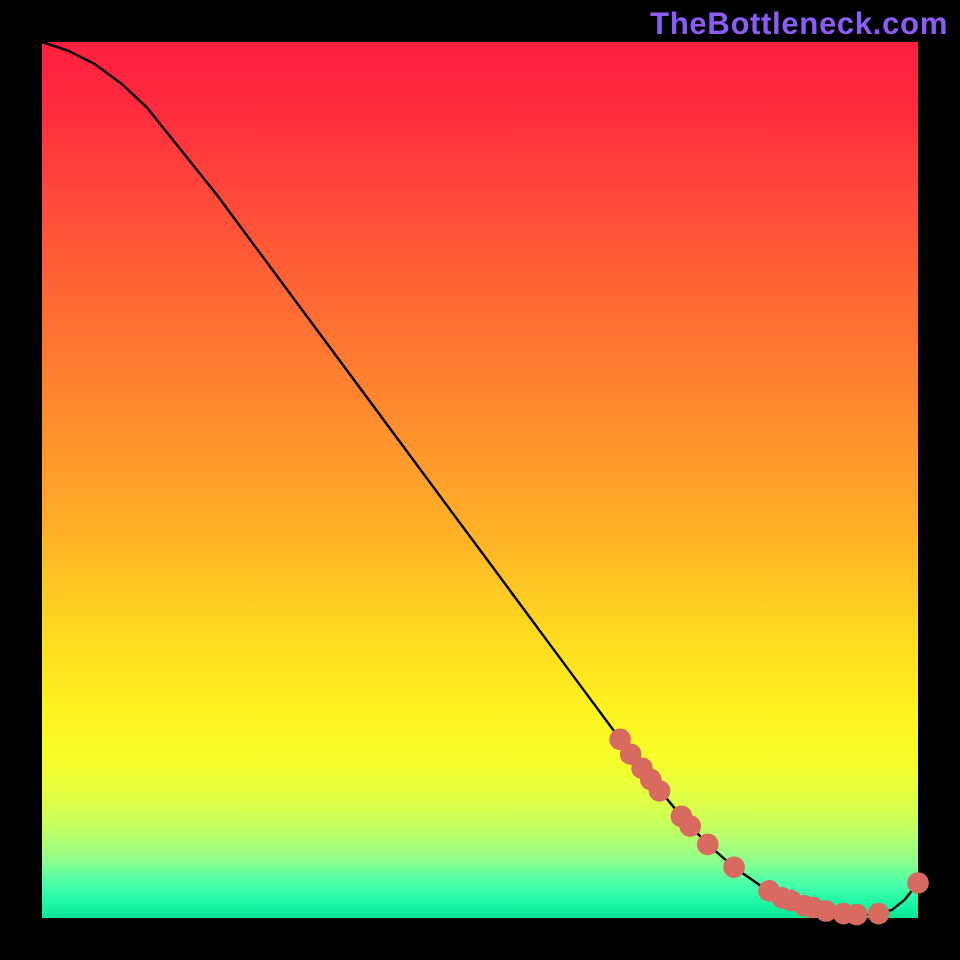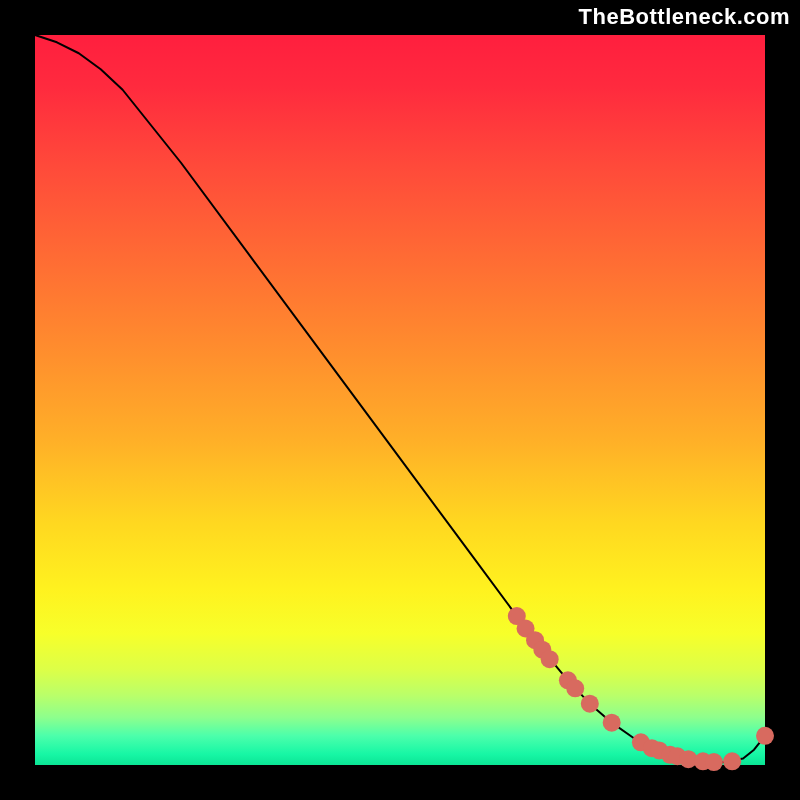--- a/index.html
+++ b/index.html
@@ -16,23 +16,23 @@
     top: 0;
     width: 800px;
     height: 800px;
     background: #000;
   }
   .watermark {
     position: absolute;
     top: 4px;
     right: 10px;
     font-family: Arial, Helvetica, sans-serif;
-    font-size: 22px;
+    font-size: 26px;
     font-weight: 600;
-    color: #ffffff;
+    color: #8b5cf6;
     letter-spacing: 0.5px;
   }
   svg {
     position: absolute;
     left: 0;
     top: 0;
   }
 </style>
 </head>
 <body>

